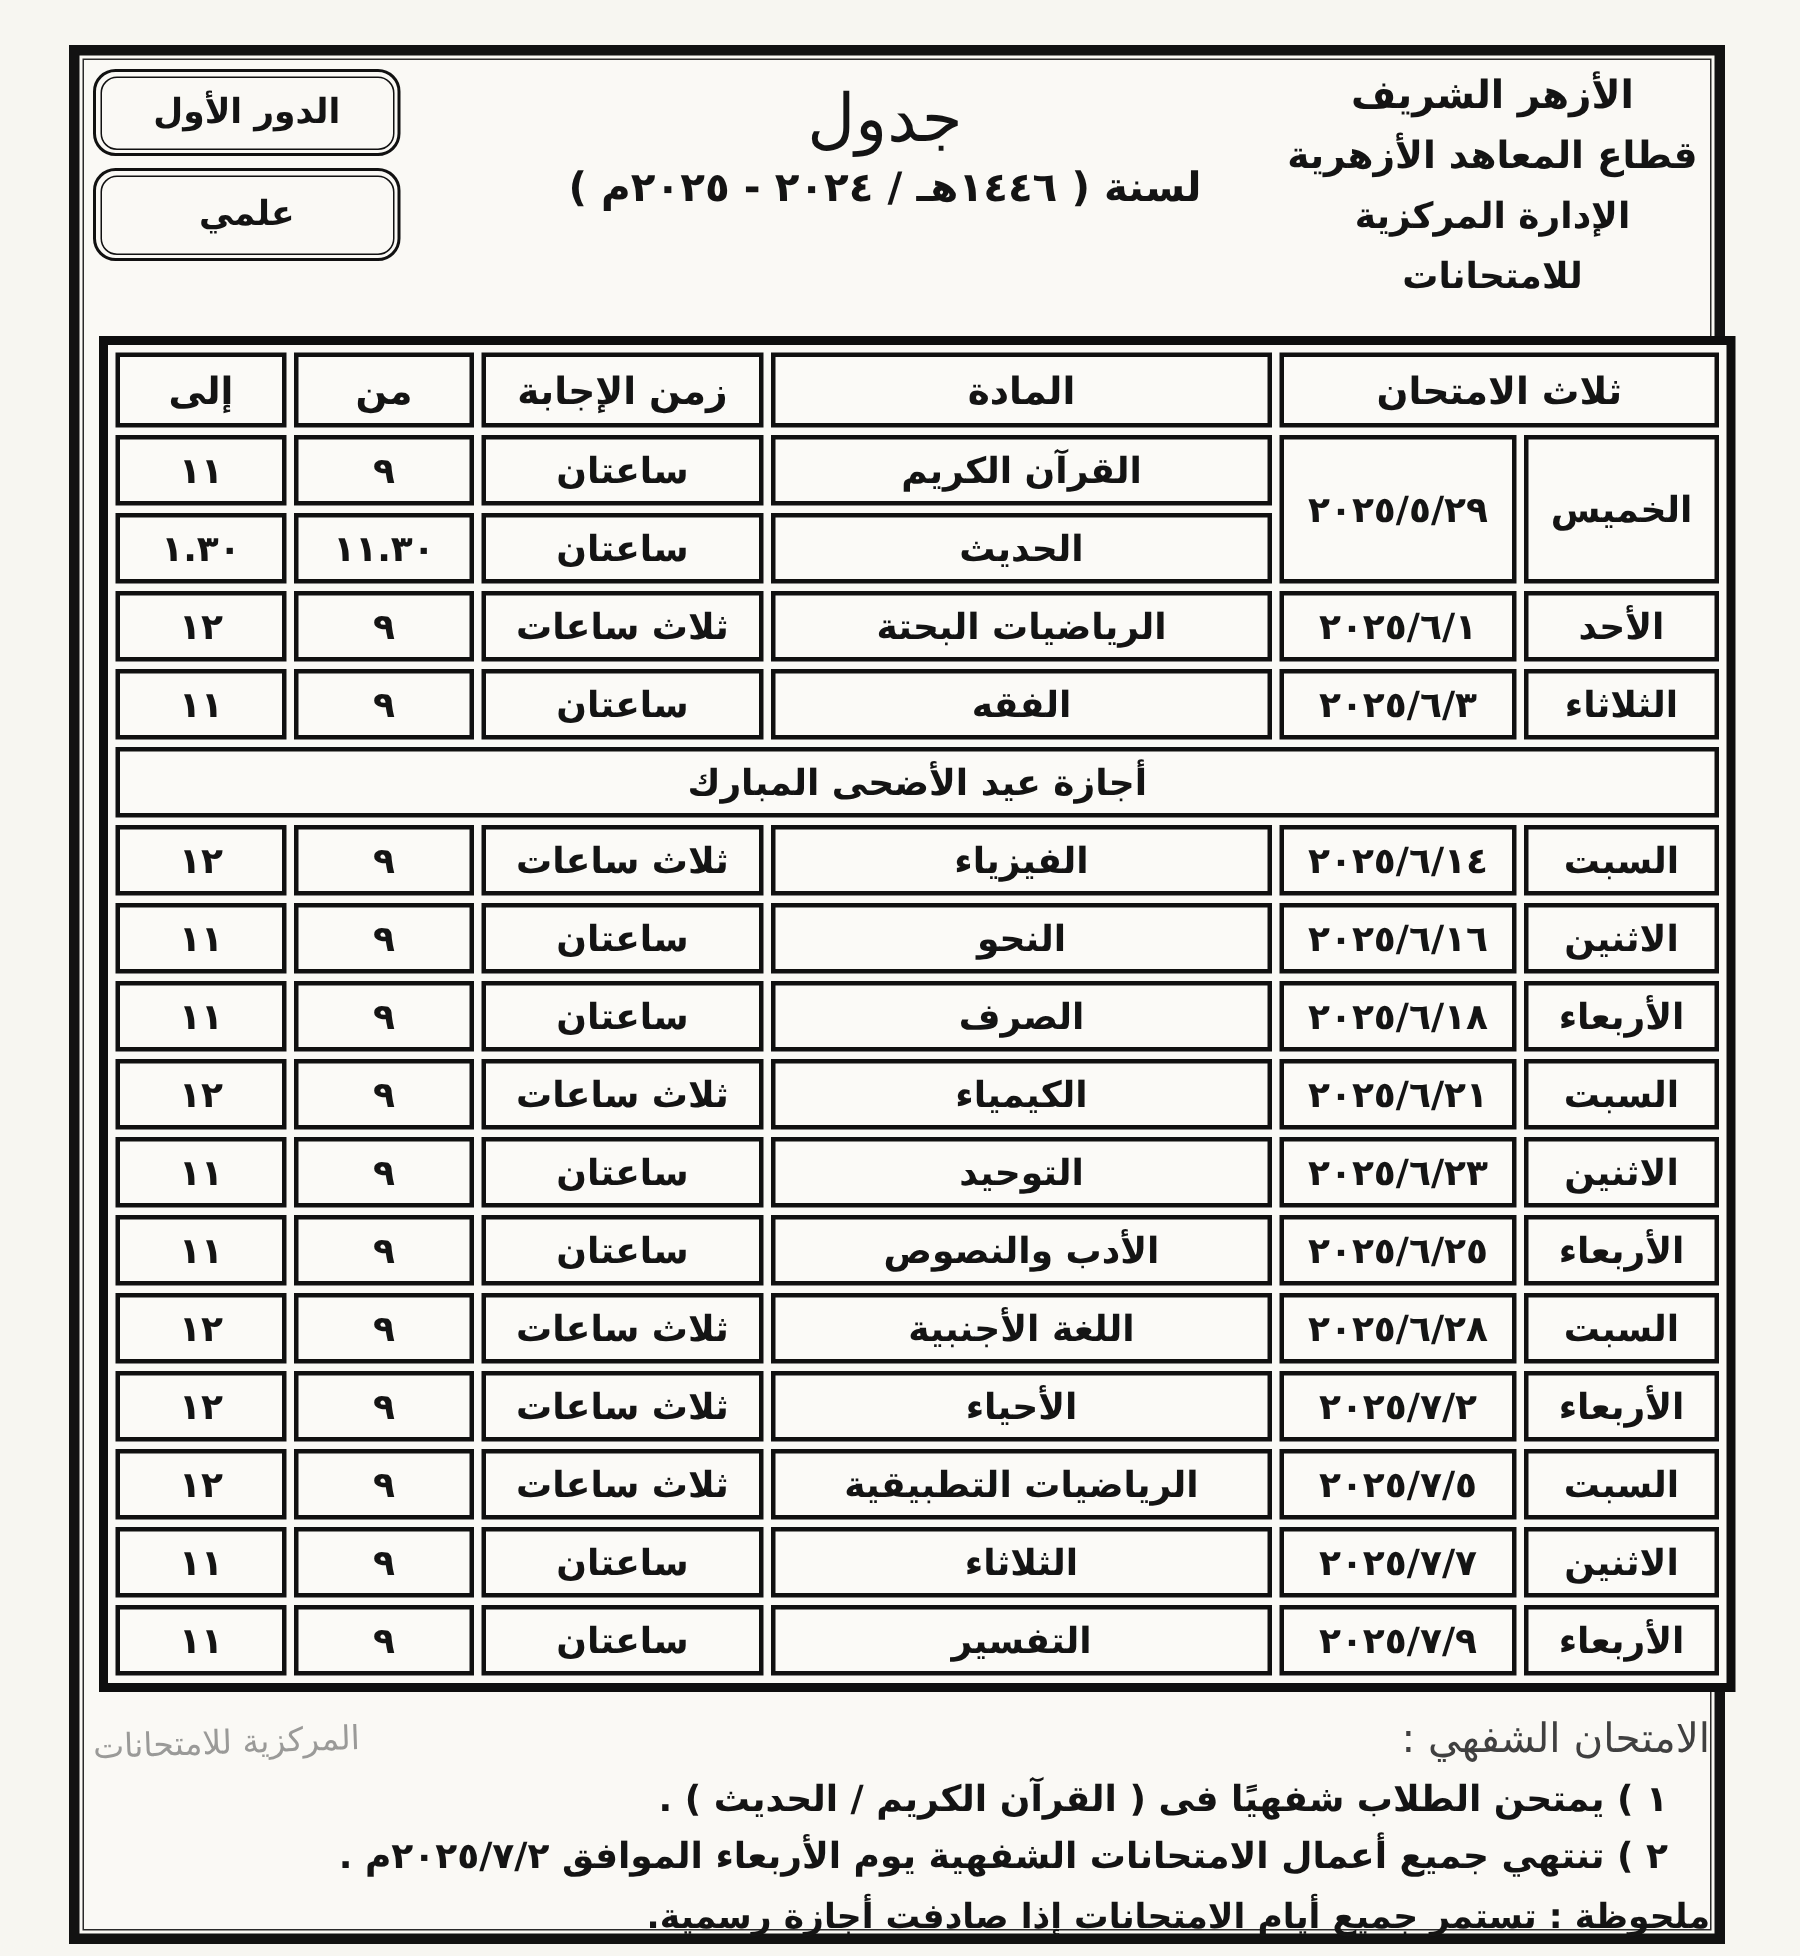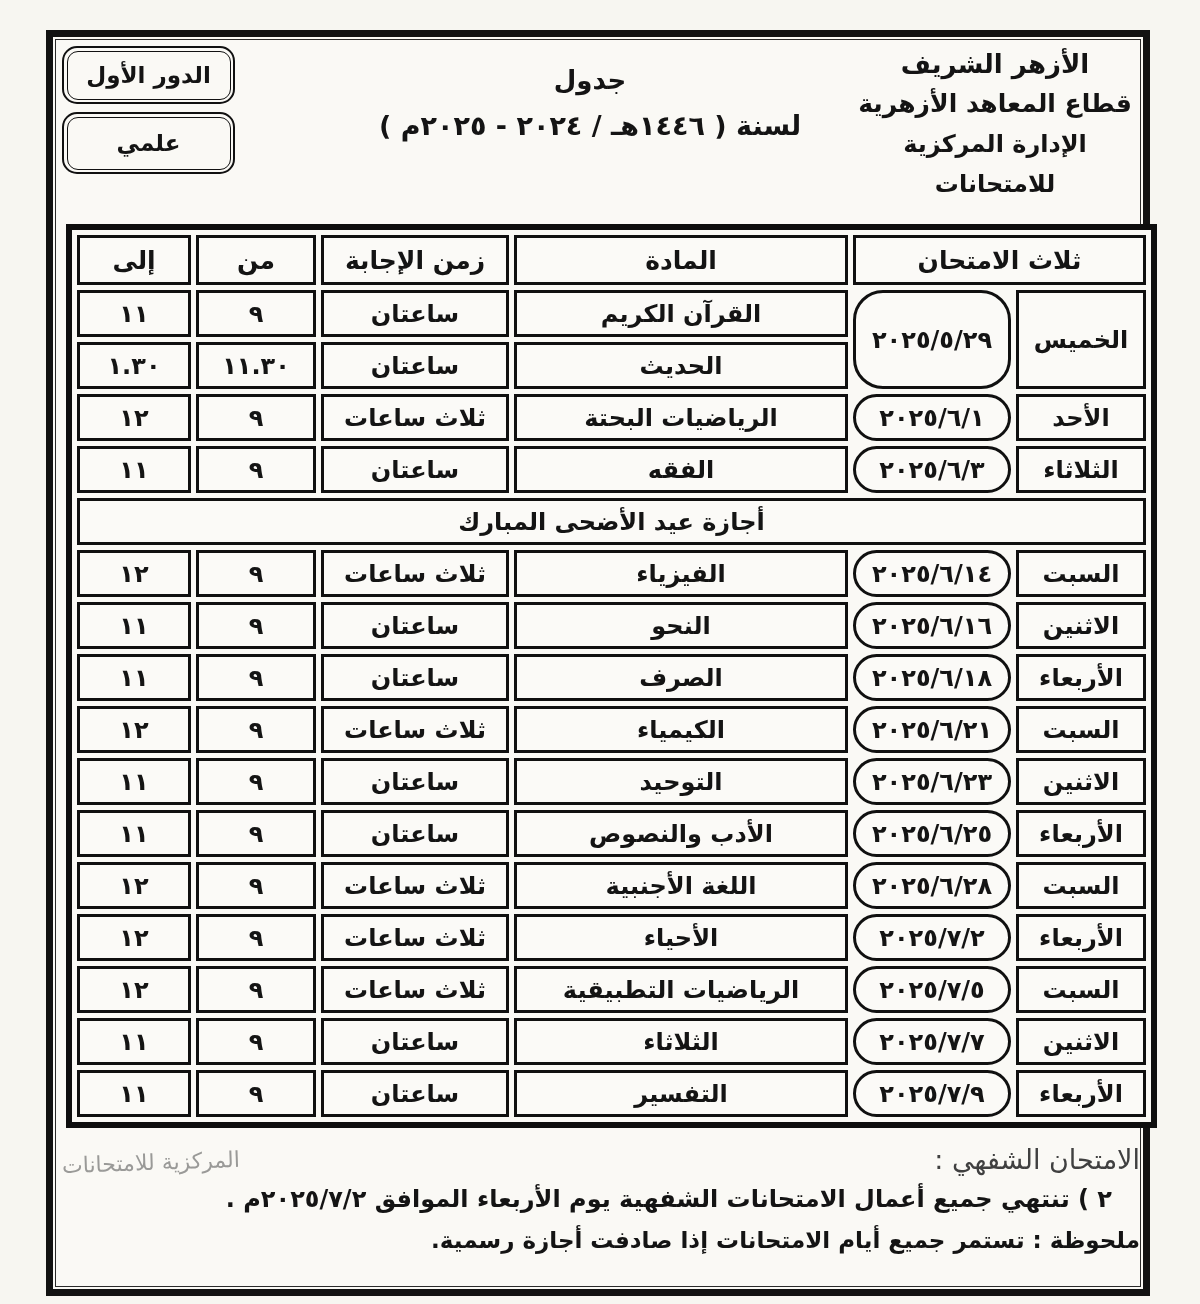--- a/index.html
+++ b/index.html
@@ -12,21 +12,21 @@
   
   .page-frame{
     position:absolute;left:46px;top:30px;width:1104px;height:1266px;
     border:7px solid #121212;box-sizing:border-box;background:#faf9f5;
   }
   .page-frame-inner{
     position:absolute;inset:2px;border:1.5px solid #2a2a2a;pointer-events:none;
   }
   
   .stamp{
-    position:absolute;left:62px;width:173px;height:58px;
+    position:absolute;left:62px;width:205px;height:58px;
     border:2.5px solid #111;border-radius:15px;box-sizing:border-box;background:#faf9f5;
   }
   .stamp-inner{
     position:absolute;inset:2.5px;border:1.5px solid #111;border-radius:11px;
     display:flex;align-items:center;justify-content:center;
     font-weight:bold;font-size:23px;
   }
   .stamp.round-box{top:46px;}
   .stamp.track-box{top:112px;height:62px;padding-left:12px;}
   
@@ -34,37 +34,37 @@
     position:absolute;right:55px;top:44px;width:300px;
     text-align:center;font-weight:bold;direction:rtl;
   }
   .org-line1{font-size:26px;line-height:40px;}
   .org-line2{font-size:25px;line-height:40px;}
   .org-line3{font-size:24px;line-height:40px;}
   
   .title-block{
     position:absolute;left:370px;top:58px;width:440px;text-align:center;direction:rtl;
   }
-  .title-line1{font-size:26px;font-weight:bold;line-height:44px;}
+  .title-line1{font-size:44px;font-weight:normal;line-height:44px;}
   .title-line2{font-size:28px;font-weight:bold;line-height:46px;}
   .title-line3{font-size:27px;font-weight:bold;line-height:48px;}
   
   table.exam{
     position:absolute;left:66px;top:224px;width:1086px;
     direction:rtl;border-collapse:separate;border-spacing:5px;
     border:6px solid #0e0e0e;table-layout:fixed;background:#faf9f5;
   }
   table.exam th,table.exam td{
     border:3px solid #101010;text-align:center;vertical-align:middle;
     font-weight:bold;background:#fbfaf7;padding:0 4px;overflow:hidden;
   }
   table.exam th{height:44px;font-size:25px;margin-top:40px;}
   table.exam td{height:41px;font-size:24px;}
   td.day-cell{font-size:25px;}
-  td.date-cell{font-size:23px;border-radius:30px;}
+  td.date-cell{font-size:23px;}
   td.subject-cell{font-size:25px;}
   td.duration-cell{font-size:24px;}
   td.from-cell,td.to-cell{font-size:23px;}
   td.holiday-cell{font-size:27px;height:44px;}
   
   .notes{
     position:absolute;right:60px;top:1140px;width:1086px;direction:rtl;text-align:right;
   }
   .notes-heading{font-size:27px;font-weight:400;color:#404040;line-height:40px;}
   .note-item{font-size:24px;font-weight:bold;line-height:38px;padding-right:28px;}
@@ -238,17 +238,18 @@
         <td class="subject-cell">التفسير</td>
         <td class="duration-cell">ساعتان</td>
         <td class="from-cell">٩</td>
         <td class="to-cell">١١</td>
       </tr>
     </tbody>
 </table>
 
 <div class="notes">
   <div class="notes-heading">الامتحان الشفهي :</div>
+  <div class="note-item">١ )  يمتحن الطلاب شفهيًا فى ( القرآن الكريم  /  الحديث ) .</div>
   <div class="note-item">٢ )  تنتهي جميع أعمال الامتحانات الشفهية يوم الأربعاء  الموافق  ٢٠٢٥/٧/٢م .</div>
   <div class="note-remark">ملحوظة : تستمر جميع أيام الامتحانات إذا صادفت أجازة رسمية.</div>
 </div>
 
 <div class="watermark">المركزية للامتحانات</div>
 
 </body></html>

